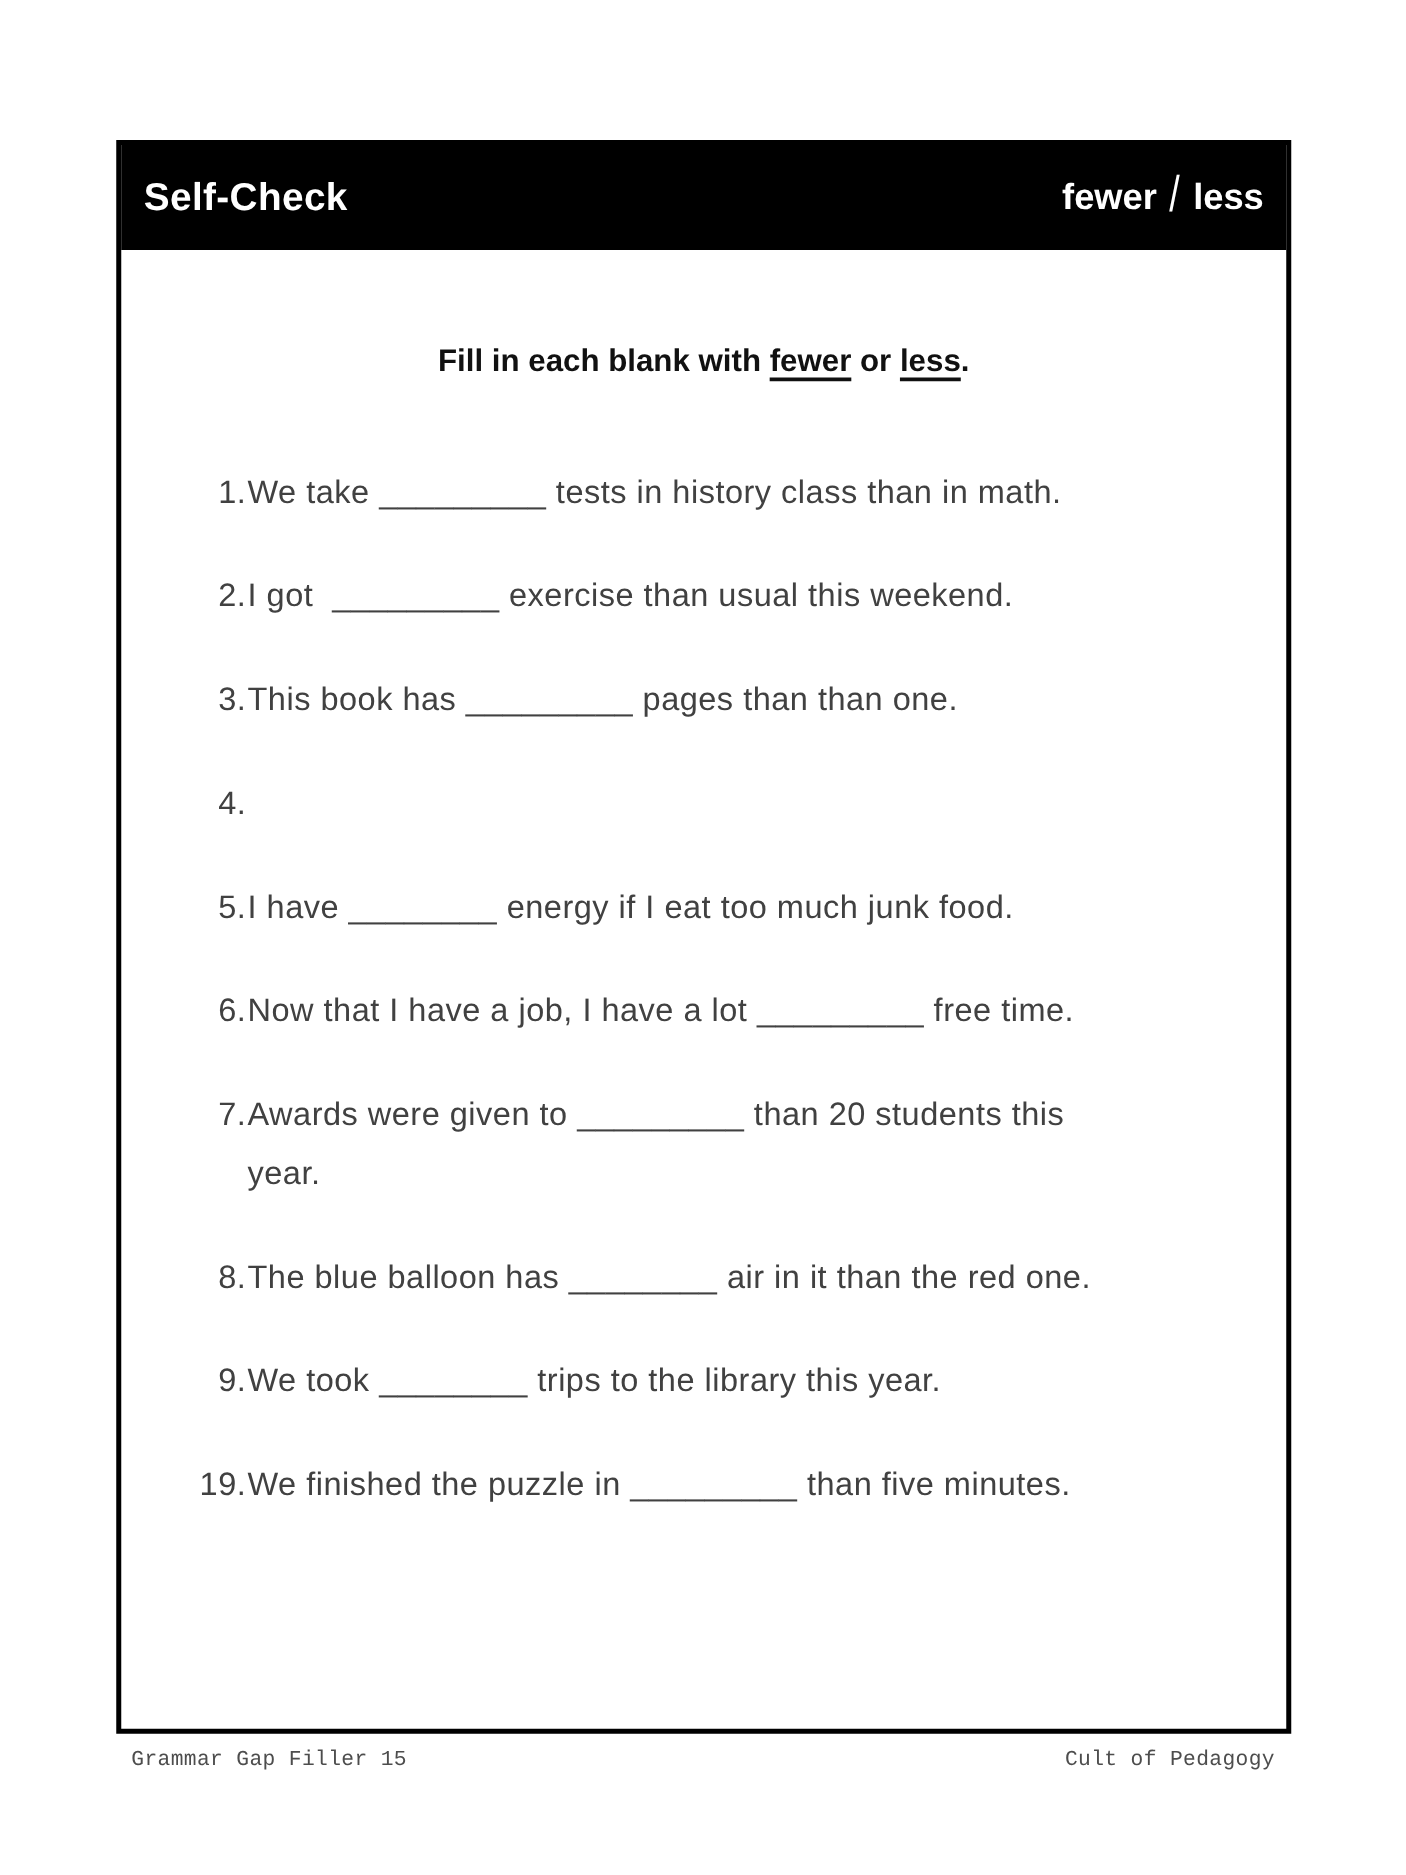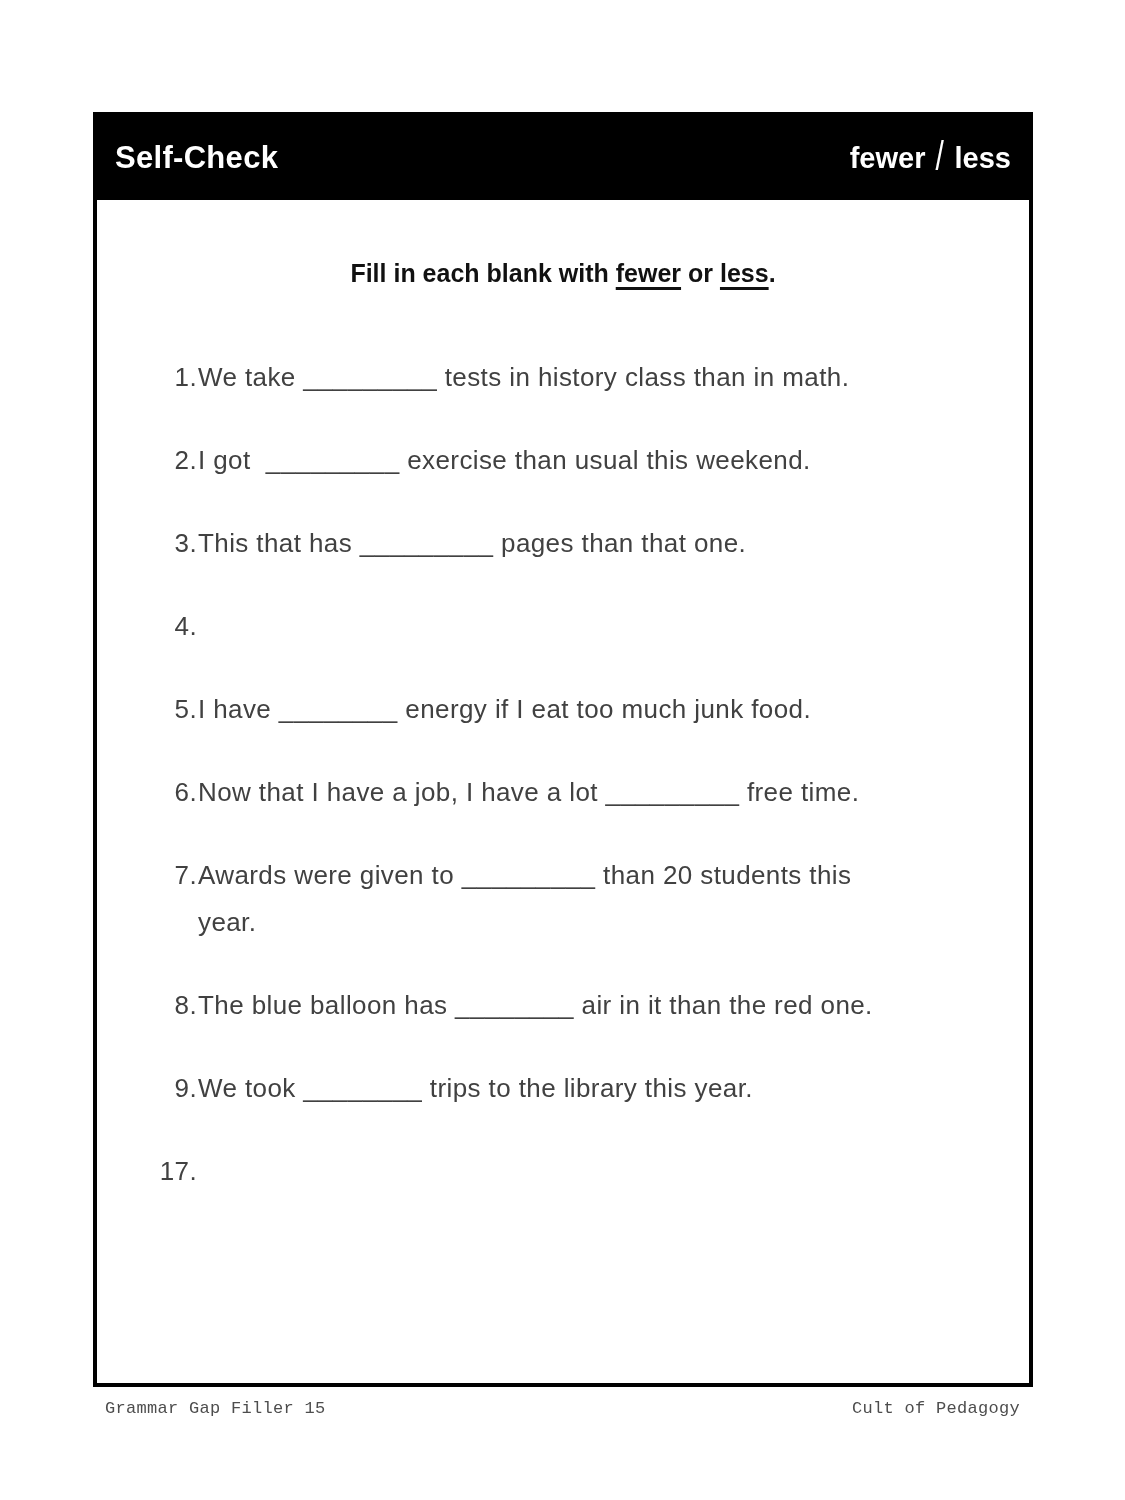--- a/index.html
+++ b/index.html
@@ -47,21 +47,21 @@
   .slash {
     font-weight: normal;
     font-size: 40px;
     line-height: 1;
     margin: 0 9px;
     position: relative;
     top: -2px;
     transform: scaleX(0.75);
   }
   .instruction {
-    margin-top: 56px;
+    margin-top: 72px;
     text-align: center;
     font-size: 25px;
     font-weight: bold;
     color: #111111;
     line-height: 34px;
   }
   .instruction .u {
     text-decoration: underline;
     text-decoration-thickness: 2.5px;
     text-underline-offset: 5px;
@@ -125,21 +125,21 @@
       <li>
         <span class="num">1.</span>
         <span class="txt">We take _________ tests in history class than in math.</span>
       </li>
       <li>
         <span class="num">2.</span>
         <span class="txt">I got  _________ exercise than usual this weekend.</span>
       </li>
       <li>
         <span class="num">3.</span>
-        <span class="txt">This that has _________ pages than that one.</span>
+        <span class="txt">This book has _________ pages than than one.</span>
       </li>
       <li>
         <span class="num">4.</span>
       </li>
       <li>
         <span class="num">5.</span>
         <span class="txt">I have ________ energy if I eat too much junk food.</span>
       </li>
       <li>
         <span class="num">6.</span>
@@ -152,21 +152,22 @@
       </li>
       <li>
         <span class="num">8.</span>
         <span class="txt">The blue balloon has ________ air in it than the red one.</span>
       </li>
       <li>
         <span class="num">9.</span>
         <span class="txt">We took ________ trips to the library this year.</span>
       </li>
       <li>
-        <span class="num">17.</span>
+        <span class="num">19.</span>
+        <span class="txt">We finished the puzzle in _________ than five minutes.</span>
       </li>
     </ol>
 
   </div>
 
   <div class="footer">
     <span>Grammar Gap Filler 15</span>
     <span>Cult of Pedagogy</span>
   </div>
 </div>

